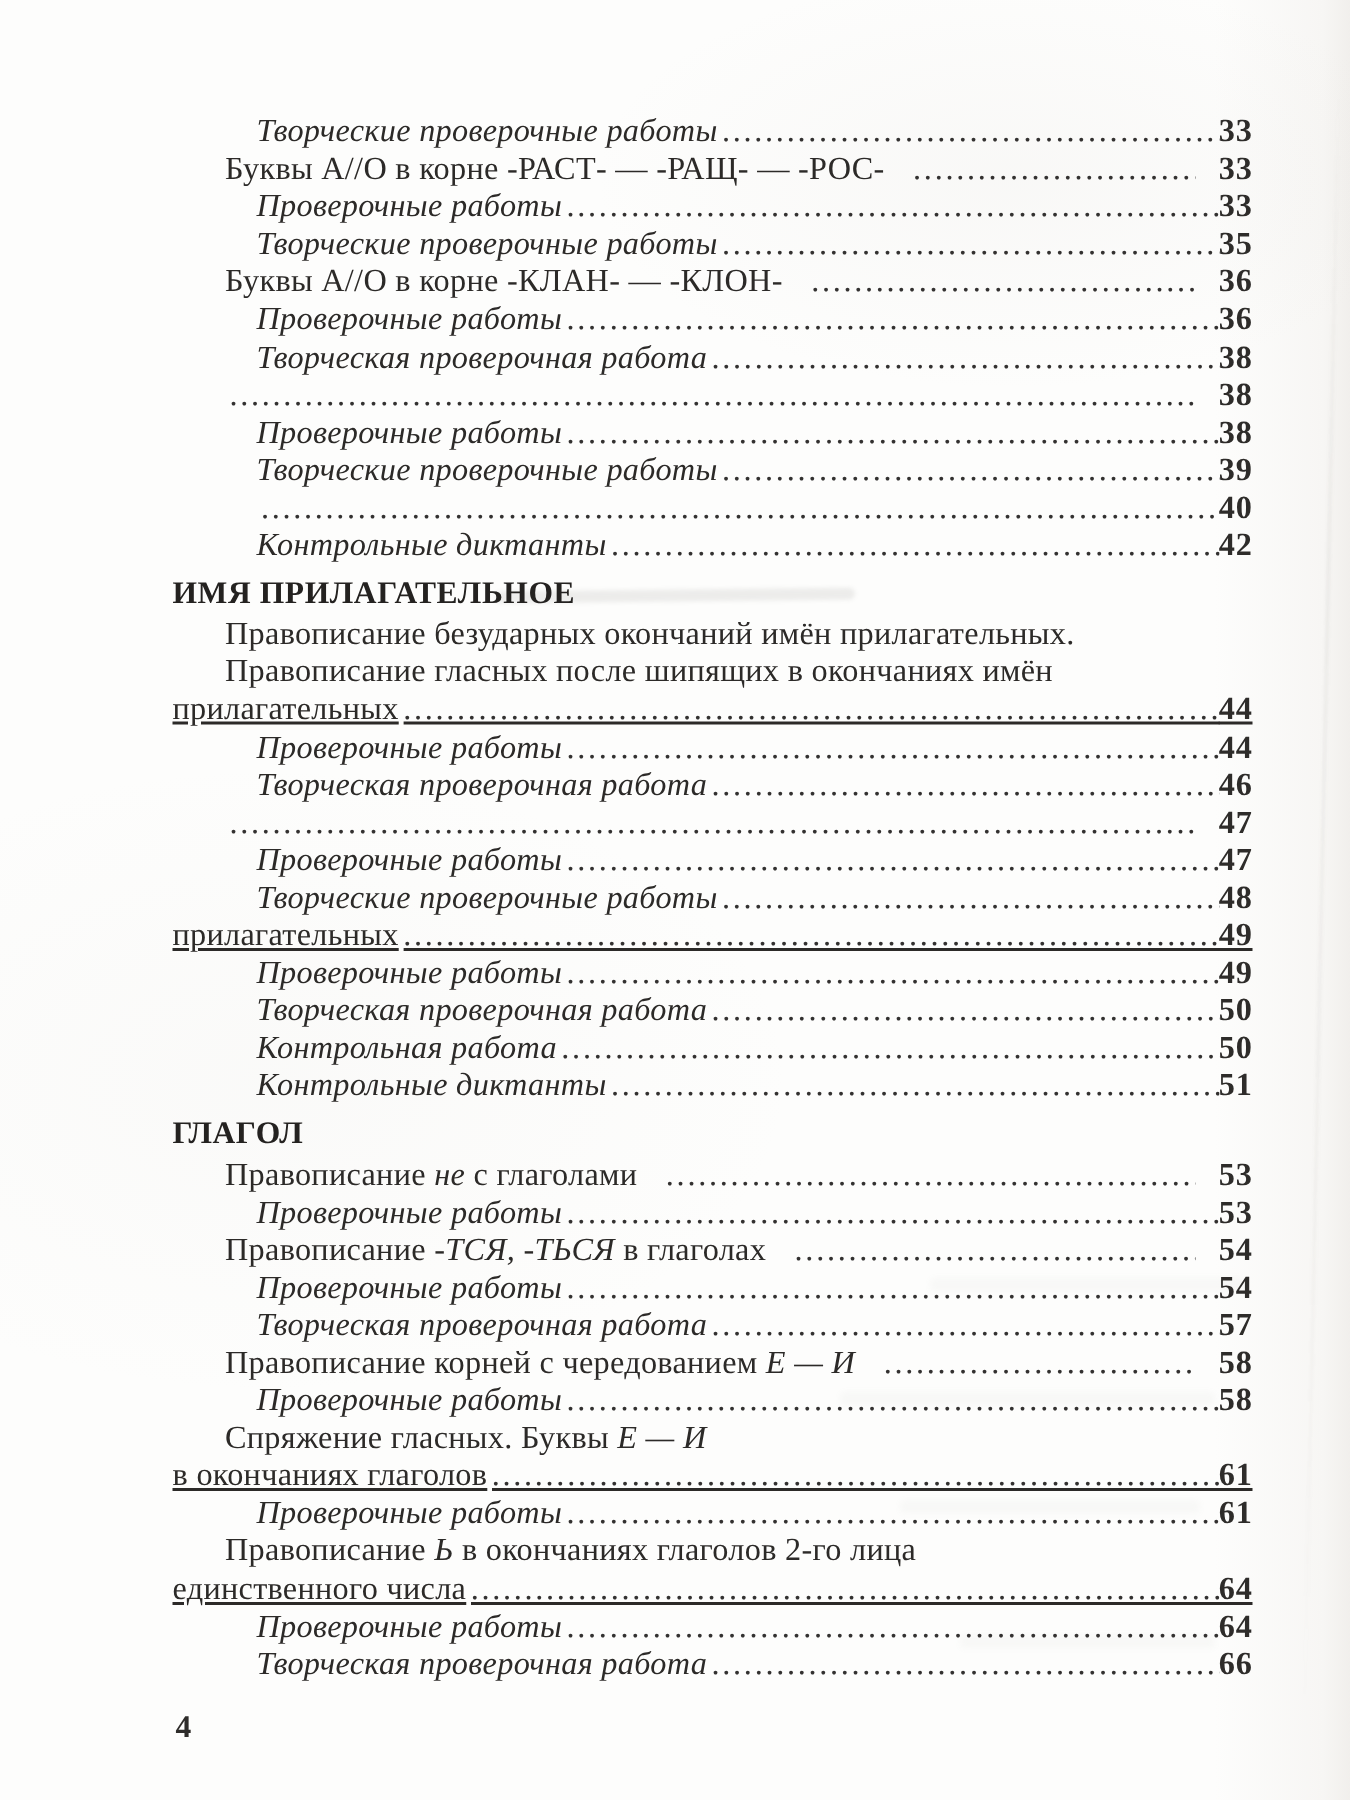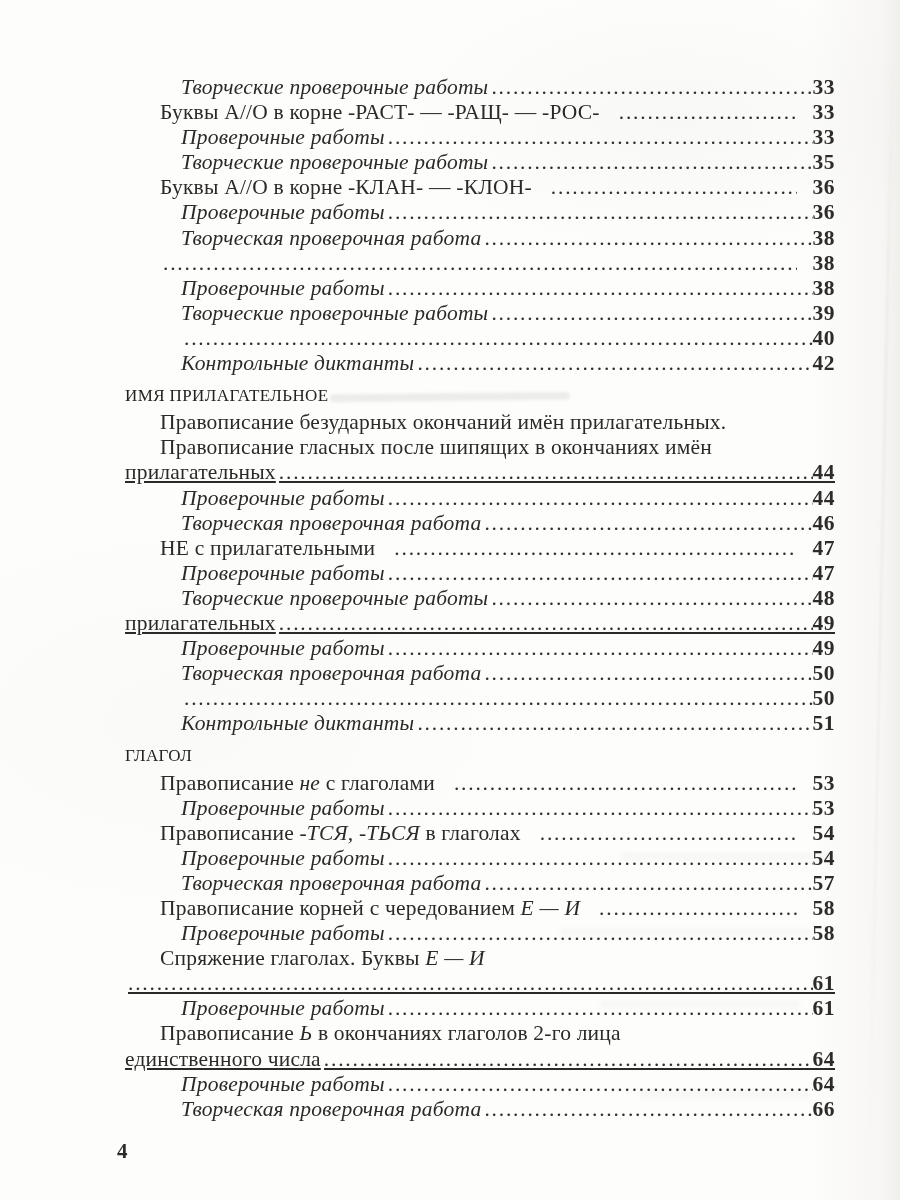--- a/index.html
+++ b/index.html
@@ -25,25 +25,24 @@
     width: 720px;
   }
   .row {
     display: flex;
     align-items: flex-end;
     font-size: 21.5px;
     line-height: 25.1px;
     height: 25.1px;
     white-space: nowrap;
     letter-spacing: 0.2px;
-    margin-left: 10px;
   }
   .row.header {
-    font-weight: normal;
-    font-size: 17px;
+    font-weight: bold;
+    font-size: 21px;
     letter-spacing: 0.4px;
     color: #242220;
     margin-top: 7px;
     margin-bottom: 2px;
   }
   .row.main { padding-left: 35px; gap: 16px; }
   .row.wrap { padding-left: 0; text-decoration: underline; }
   .row.sub  { padding-left: 56px; }
   .row.sub .txt { font-style: italic; }
   .txt .it { font-style: italic; }
@@ -190,21 +189,20 @@
         <span class="txt"><span class="it">Проверочные работы</span></span>
         <span class="leader"></span>
         <span class="pagenum">44</span>
       </div>
       <div class="row sub">
         <span class="txt"><span class="it">Творческая проверочная работа</span></span>
         <span class="leader"></span>
         <span class="pagenum">46</span>
       </div>
       <div class="row main">
-        <span class="txt"><span>НЕ с прилагательными</span></span>
         <span class="leader"></span>
         <span class="pagenum">47</span>
       </div>
       <div class="row sub">
         <span class="txt"><span class="it">Проверочные работы</span></span>
         <span class="leader"></span>
         <span class="pagenum">47</span>
       </div>
       <div class="row sub">
         <span class="txt"><span class="it">Творческие проверочные работы</span></span>
@@ -220,20 +218,21 @@
         <span class="txt"><span class="it">Проверочные работы</span></span>
         <span class="leader"></span>
         <span class="pagenum">49</span>
       </div>
       <div class="row sub">
         <span class="txt"><span class="it">Творческая проверочная работа</span></span>
         <span class="leader"></span>
         <span class="pagenum">50</span>
       </div>
       <div class="row sub">
+        <span class="txt"><span class="it">Контрольная работа</span></span>
         <span class="leader"></span>
         <span class="pagenum">50</span>
       </div>
       <div class="row sub">
         <span class="txt"><span class="it">Контрольные диктанты</span></span>
         <span class="leader"></span>
         <span class="pagenum">51</span>
       </div>
       <div class="row header">
         <span class="txt"><span>ГЛАГОЛ</span></span>
@@ -267,23 +266,24 @@
         <span class="txt"><span>Правописание корней с чередованием </span><span class="it">Е — И</span></span>
         <span class="leader"></span>
         <span class="pagenum">58</span>
       </div>
       <div class="row sub">
         <span class="txt"><span class="it">Проверочные работы</span></span>
         <span class="leader"></span>
         <span class="pagenum">58</span>
       </div>
       <div class="row main">
-        <span class="txt"><span>Спряжение глаголах. Буквы </span><span class="it">Е — И</span></span>
+        <span class="txt"><span>Спряжение гласных. Буквы </span><span class="it">Е — И</span></span>
       </div>
       <div class="row wrap">
+        <span class="txt"><span>в окончаниях глаголов</span></span>
         <span class="leader"></span>
         <span class="pagenum">61</span>
       </div>
       <div class="row sub">
         <span class="txt"><span class="it">Проверочные работы</span></span>
         <span class="leader"></span>
         <span class="pagenum">61</span>
       </div>
       <div class="row main">
         <span class="txt"><span>Правописание </span><span class="it">Ь</span><span> в окончаниях глаголов 2-го лица</span></span>

